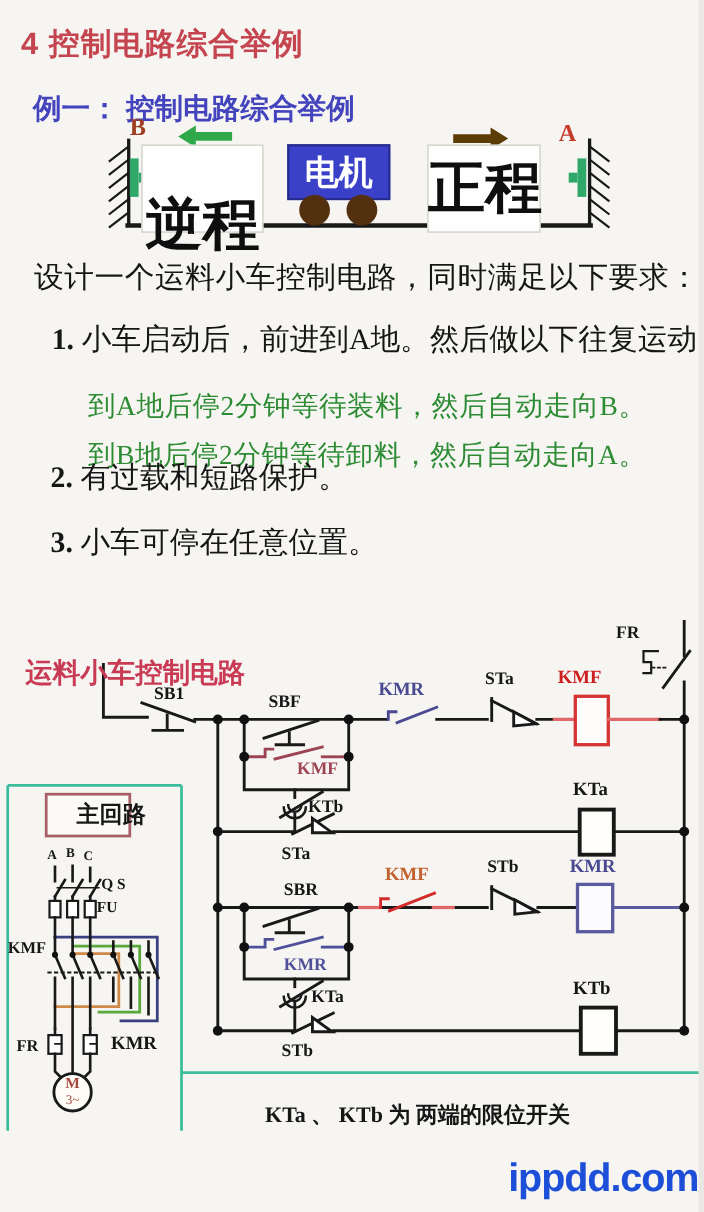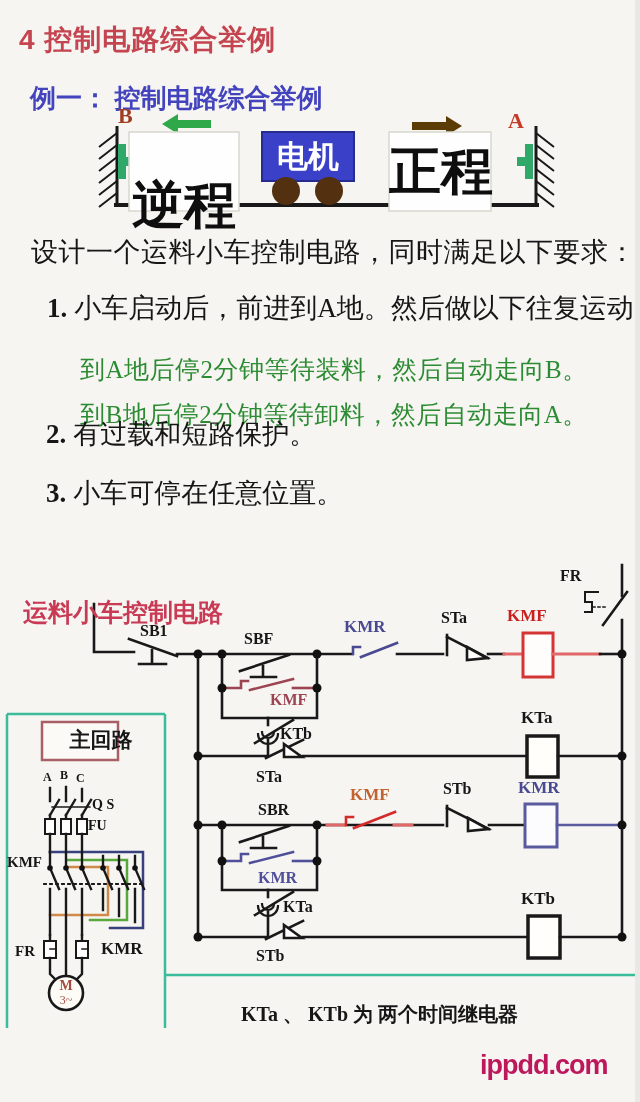--- a/index.html
+++ b/index.html
@@ -288,17 +288,17 @@
   <div class="t b" style="left:60px;top:769px;font-size:12px;">B</div>
   <div class="t b" style="left:76px;top:772px;font-size:12px;">C</div>
   <div class="t b" style="left:92px;top:797px;font-size:14px;">Q S</div>
   <div class="t b" style="left:88px;top:818px;font-size:14px;">FU</div>
   <div class="t b" style="left:7px;top:854px;font-size:15px;">KMF</div>
   <div class="t b" style="left:15px;top:943px;font-size:15px;">FR</div>
   <div class="t b" style="left:101px;top:939px;font-size:17px;">KMR</div>
   <div class="t b ctr" style="left:49px;top:979px;width:34px;font-size:14px;color:#a5493f;line-height:1;">M</div>
   <div class="t ctr" style="left:49px;top:994px;width:34px;font-size:12px;color:#a5493f;line-height:1;">3~</div>
 
-  <div class="t b" style="left:241px;top:1003px;font-size:20px;">KTa 、 KTb 为 两个时间继电器</div>
-
-  <div class="t b sans" style="left:480px;top:1050px;font-size:27px;color:#be185d;letter-spacing:-1px;">ippdd.com</div>
+  <div class="t b" style="left:241px;top:1003px;font-size:20px;">KTa 、 KTb 为 两端的限位开关</div>
+
+  <div class="t b sans" style="left:462px;top:1050px;font-size:36px;color:#1d4ed8;letter-spacing:-1px;">ippdd.com</div>
 
 </div>
 
 </body></html>

